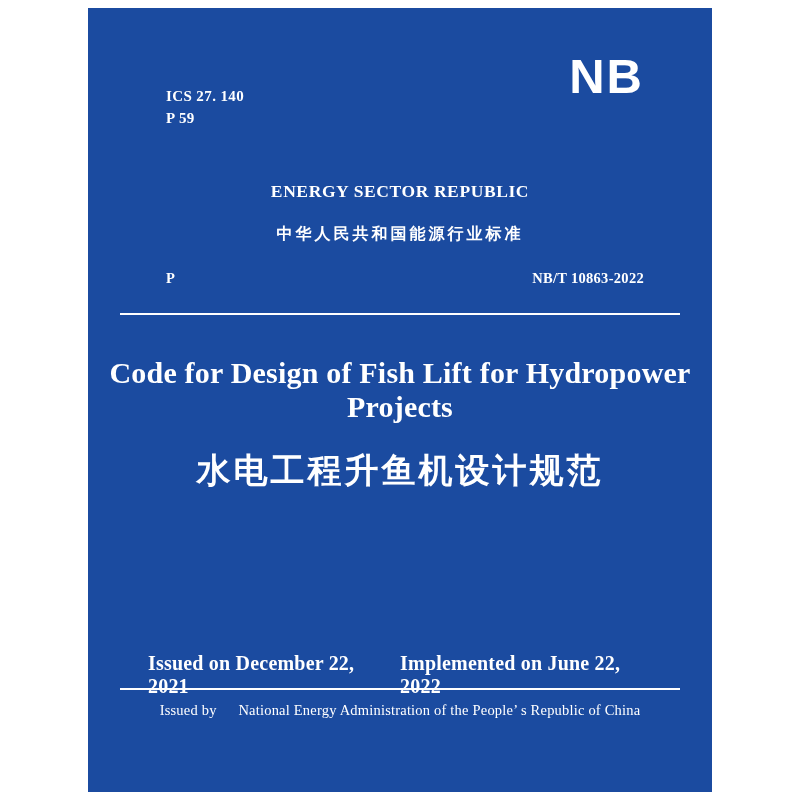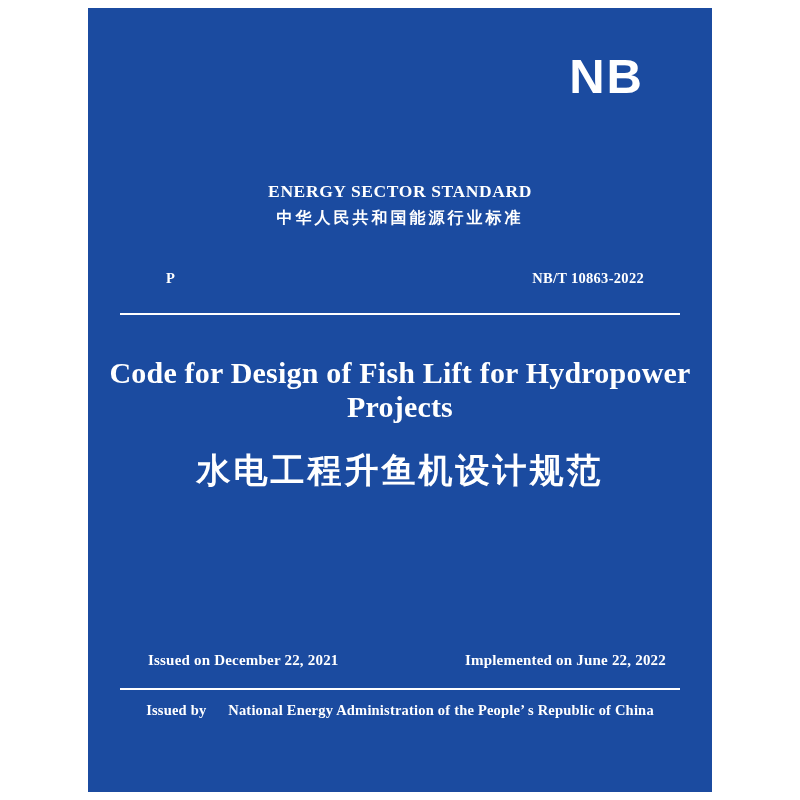--- a/index.html
+++ b/index.html
@@ -60,21 +60,21 @@
     font-weight: bold;
     font-size: 17.5px;
     letter-spacing: 0.6px;
     line-height: 1.5;
   }
   .org-cn {
     font-family: "DejaVu Sans", sans-serif;
     font-weight: bold;
     font-size: 16px;
     letter-spacing: 3px;
-    margin-top: 4px;
+    margin-top: 20px;
   }
   
   .desig-row {
     position: absolute;
     left: 78px;
     right: 68px;
     top: 262px;
     display: flex;
     justify-content: space-between;
     align-items: baseline;
@@ -114,46 +114,50 @@
   }
   
   .dates-row {
     position: absolute;
     left: 60px;
     right: 46px;
     top: 644px;
     display: flex;
     justify-content: space-between;
     font-weight: bold;
-    font-size: 15px;
+    font-size: 20px;
     letter-spacing: 0.2px;
   }
   .issued-by {
     position: absolute;
     left: 0;
     right: 0;
     top: 694px;
     text-align: center;
-    font-weight: bold;
+    font-weight: normal;
     font-size: 14.5px;
     letter-spacing: 0.2px;
   }
   .issued-by .lbl { margin-right: 18px; }
 </style>
 </head>
 <body>
 
 <div class="page">
   <div class="cover">
 
+    <div class="ics-block">
+      <div>ICS 27. 140</div>
+      <div>P 59</div>
+    </div>
 
     <div class="nb-logo">NB</div>
 
     <div class="org-block">
-      <div class="org-en">ENERGY SECTOR STANDARD</div>
+      <div class="org-en">ENERGY SECTOR REPUBLIC</div>
       <div class="org-cn">中华人民共和国能源行业标准</div>
     </div>
 
     <div class="desig-row">
       <span>P</span>
       <span>NB/T 10863-2022</span>
     </div>
 
     <div class="rule rule-top"></div>
 

